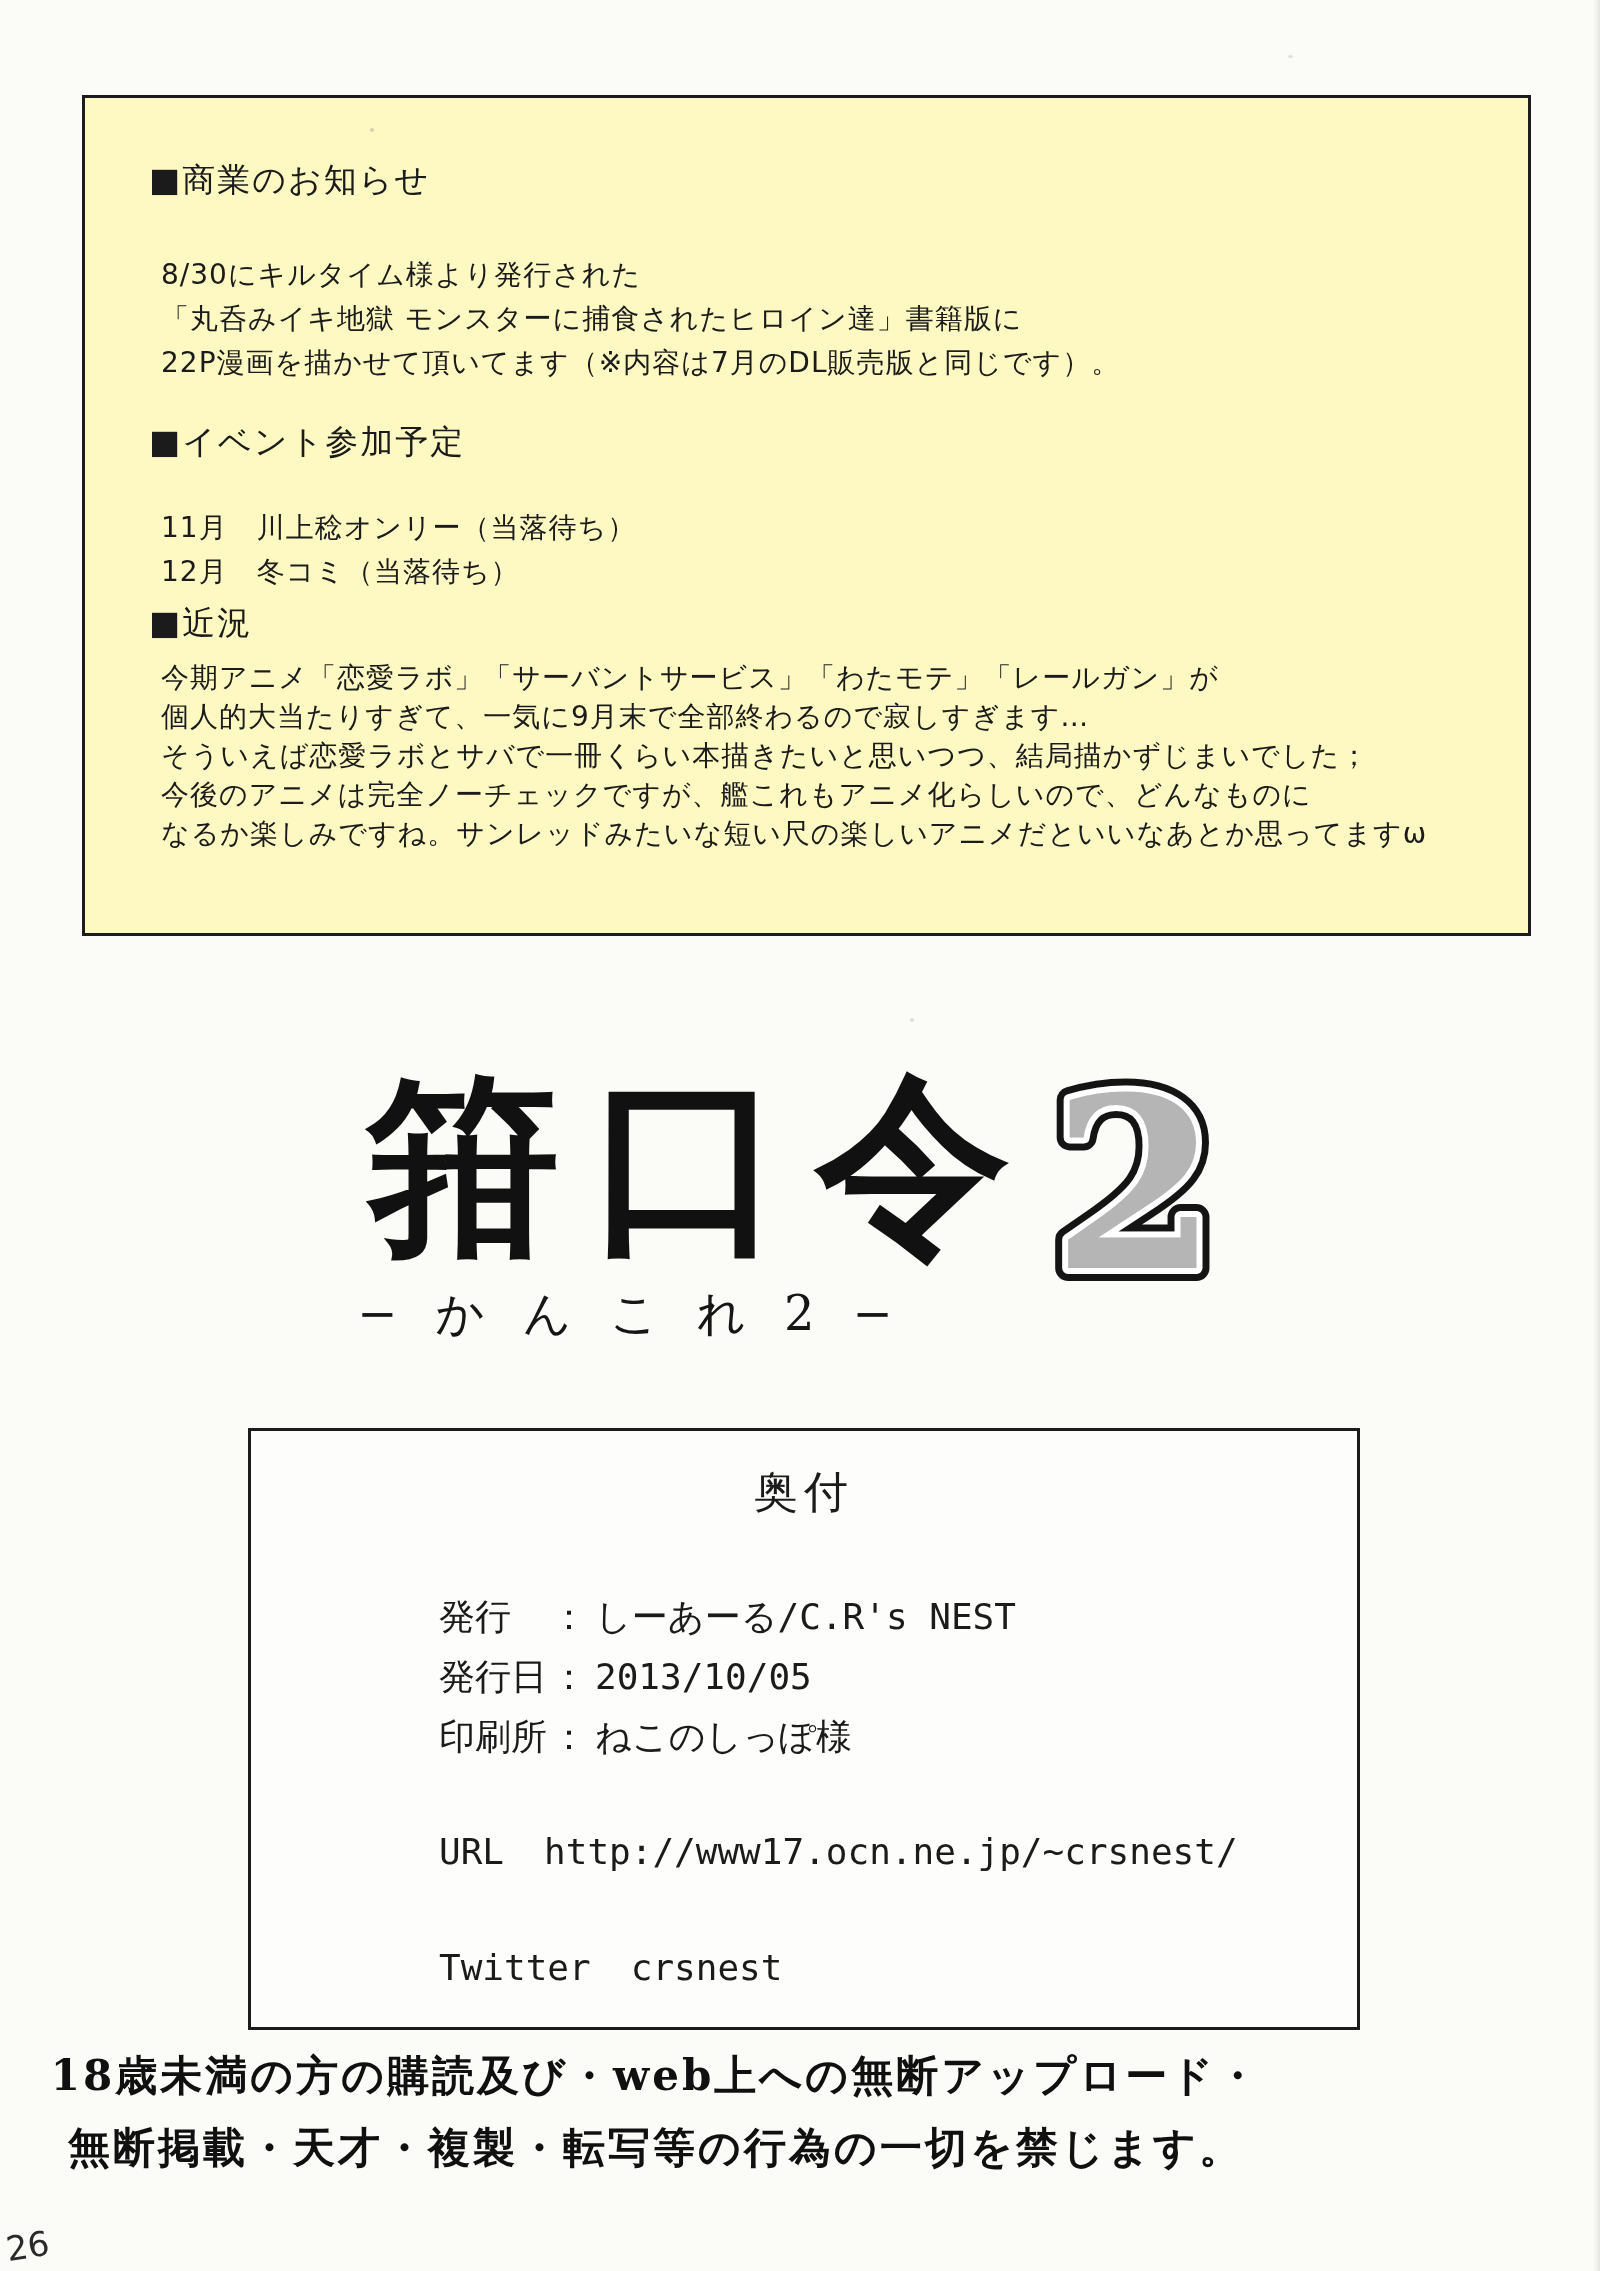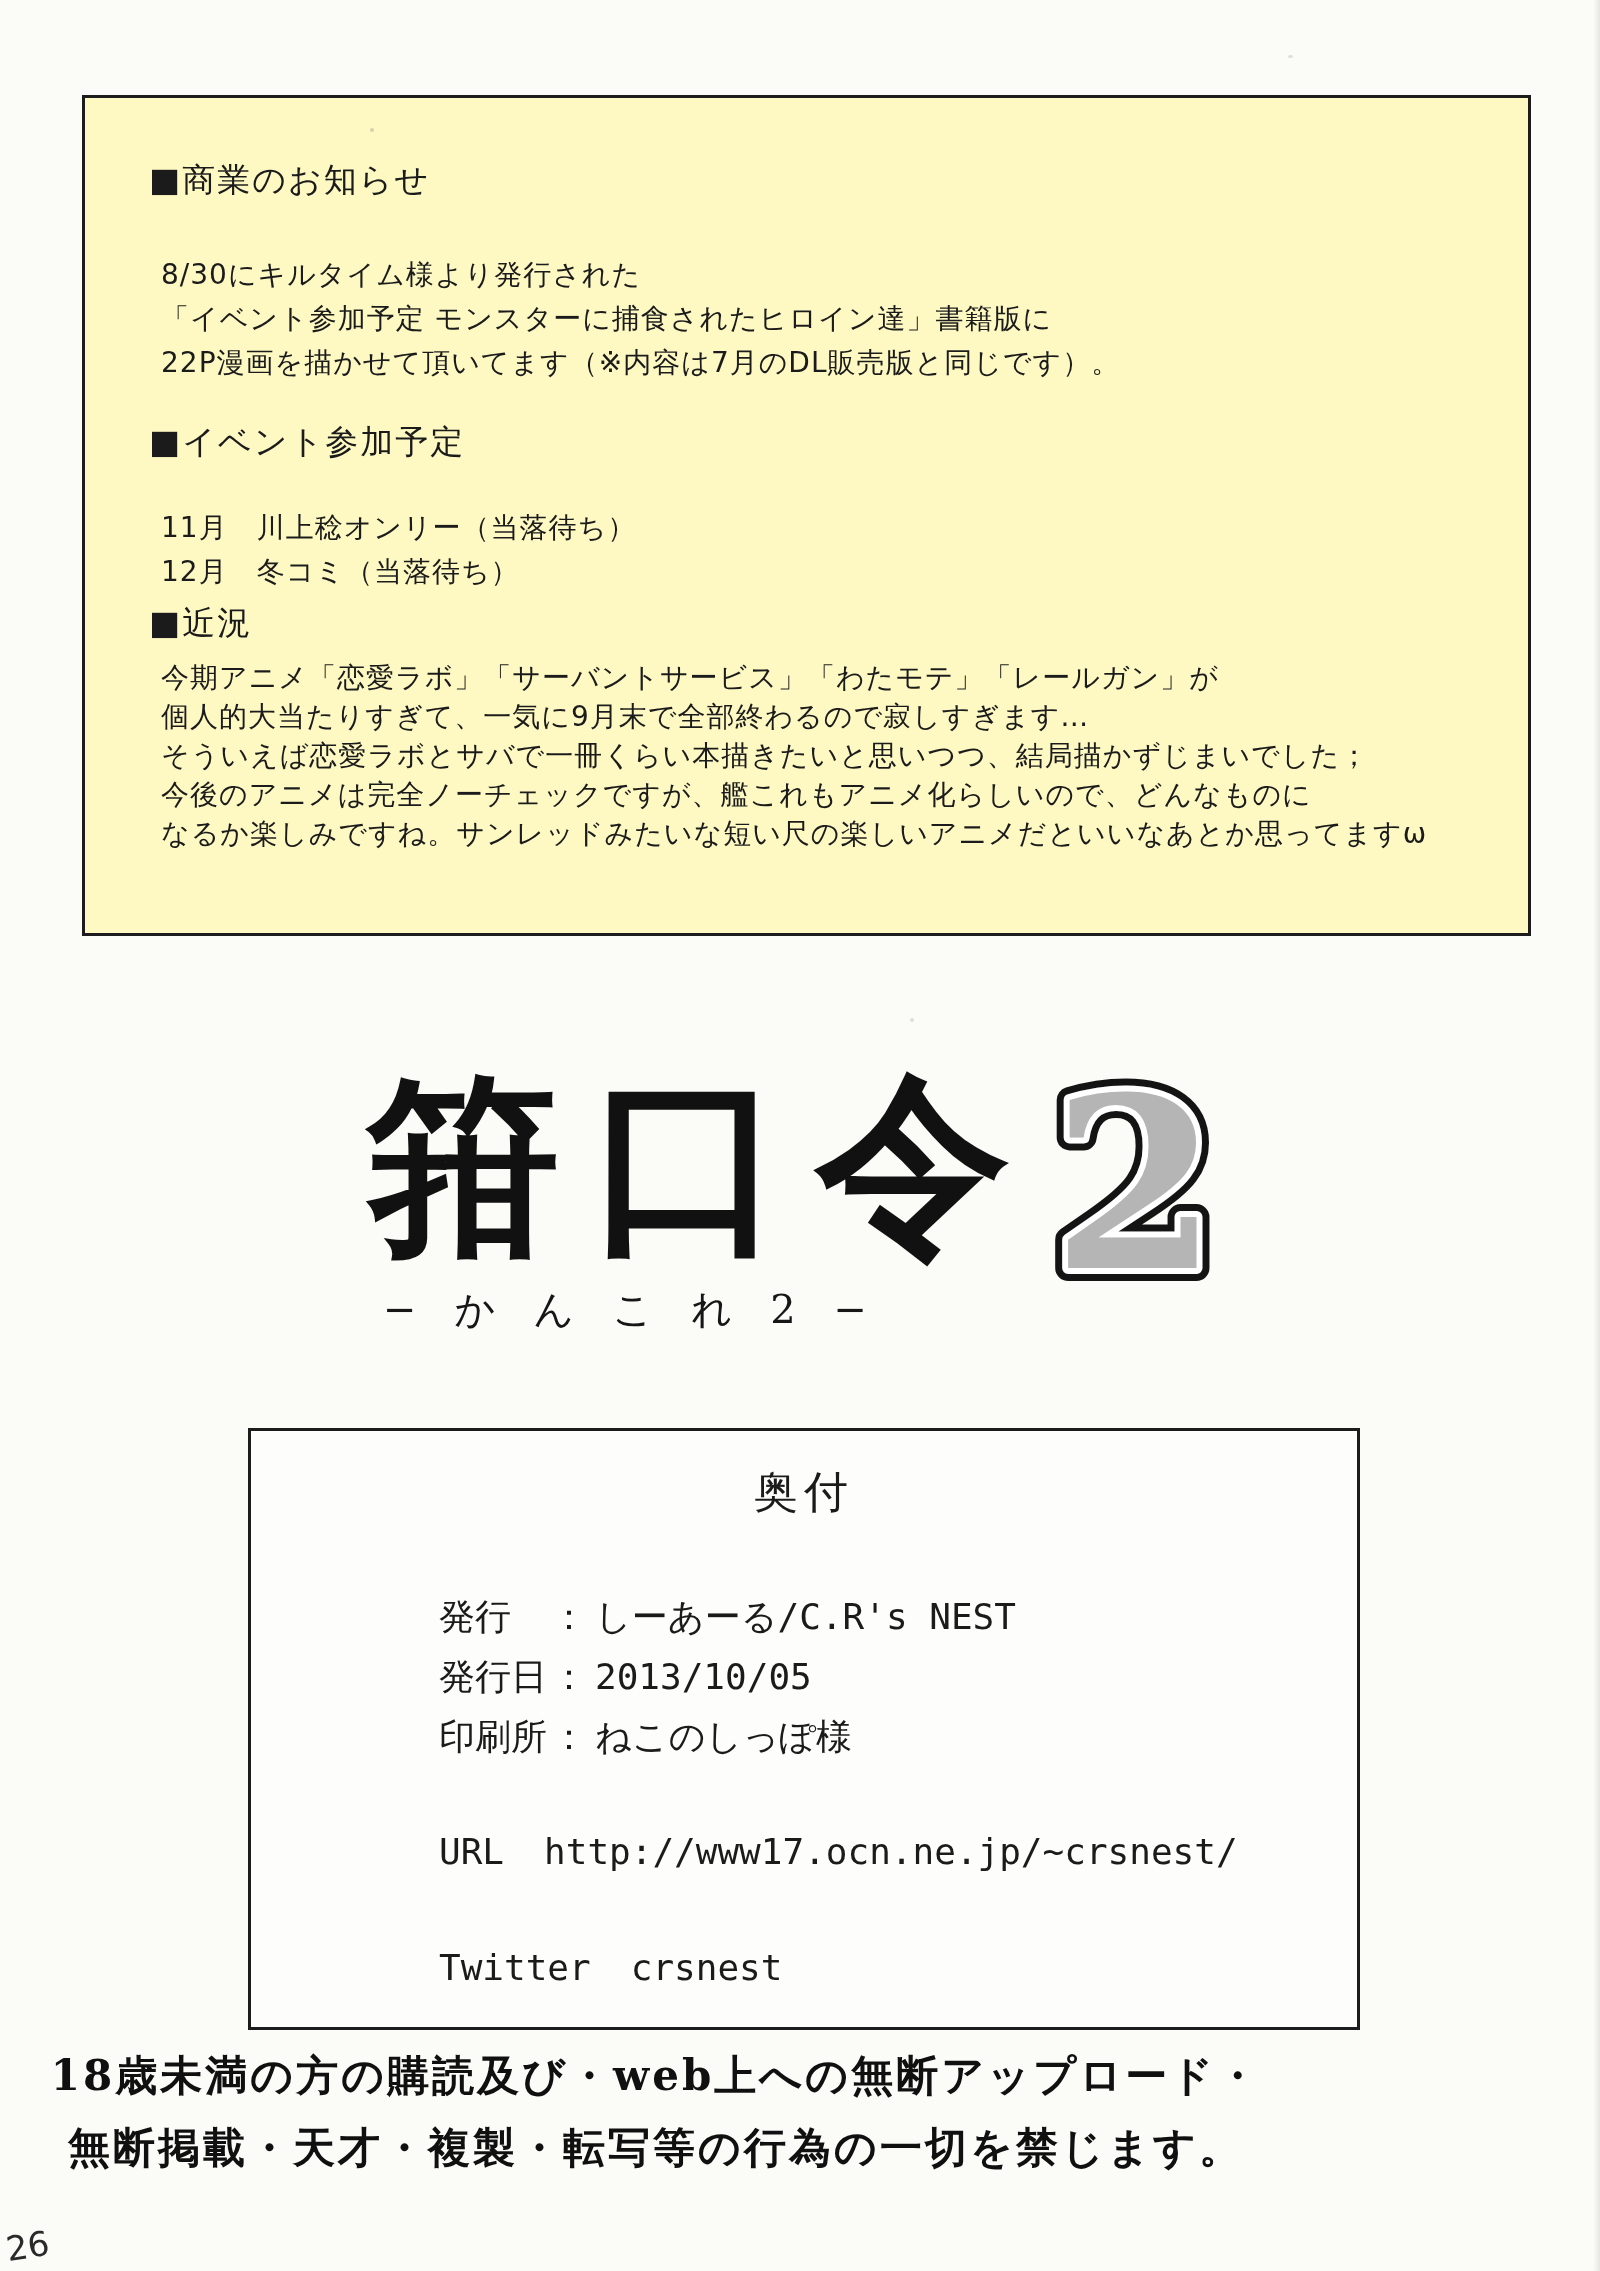--- a/index.html
+++ b/index.html
@@ -41,21 +41,21 @@
   .title-kanji{
     font-family:"DejaVu Serif","Liberation Serif",serif;
     font-weight:bold;font-size:195px;line-height:1;
     letter-spacing:30px;white-space:nowrap;color:#111;
   }
   .title-num-svg{width:200px;height:262px;margin-top:-16px;margin-left:-6px;flex:0 0 auto;}
   .title-sub{
     position:absolute;top:1282px;left:0;width:1288px;
     text-align:center;
     font-family:"DejaVu Serif","Liberation Serif",serif;
-    font-size:40px;letter-spacing:38px;color:#161616;white-space:nowrap;
+    font-size:48px;letter-spacing:38px;color:#161616;white-space:nowrap;
   }
 
   
   .colophon-box{
     position:absolute;left:248px;top:1428px;width:1106px;height:596px;
     border:3px solid #1c1c1c;background:#fdfdfb;
     font-family:"DejaVu Sans Mono","Liberation Mono",monospace;
   }
   .colophon-heading{
     position:absolute;top:32px;left:0;width:100%;text-align:center;
@@ -93,21 +93,21 @@
   }
 </style>
 </head>
 <body>
 
 <div class="page">
 
   <section class="notes-box">
     <h2 class="h h-commercial">■商業のお知らせ</h2>
     <p class="ln s1-l0">8/30にキルタイム様より発行された</p>
-    <p class="ln s1-l1">「イベント参加予定 モンスターに捕食されたヒロイン達」書籍版に</p>
+    <p class="ln s1-l1">「丸呑みイキ地獄 モンスターに捕食されたヒロイン達」書籍版に</p>
     <p class="ln s1-l2">22P漫画を描かせて頂いてます（※内容は7月のDL販売版と同じです）。</p>
 
     <h2 class="h h-events">■イベント参加予定</h2>
     <p class="ln s2-l0">11月　川上稔オンリー（当落待ち）</p>
     <p class="ln s2-l1">12月　冬コミ（当落待ち）</p>
 
     <h2 class="h h-recent">■近況</h2>
     <p class="ln s3-l0">今期アニメ「恋愛ラボ」「サーバントサービス」「わたモテ」「レールガン」が</p>
     <p class="ln s3-l1">個人的大当たりすぎて、一気に9月末で全部終わるので寂しすぎます…</p>
     <p class="ln s3-l3">今後のアニメは完全ノーチェックですが、艦これもアニメ化らしいので、どんなものに</p>

